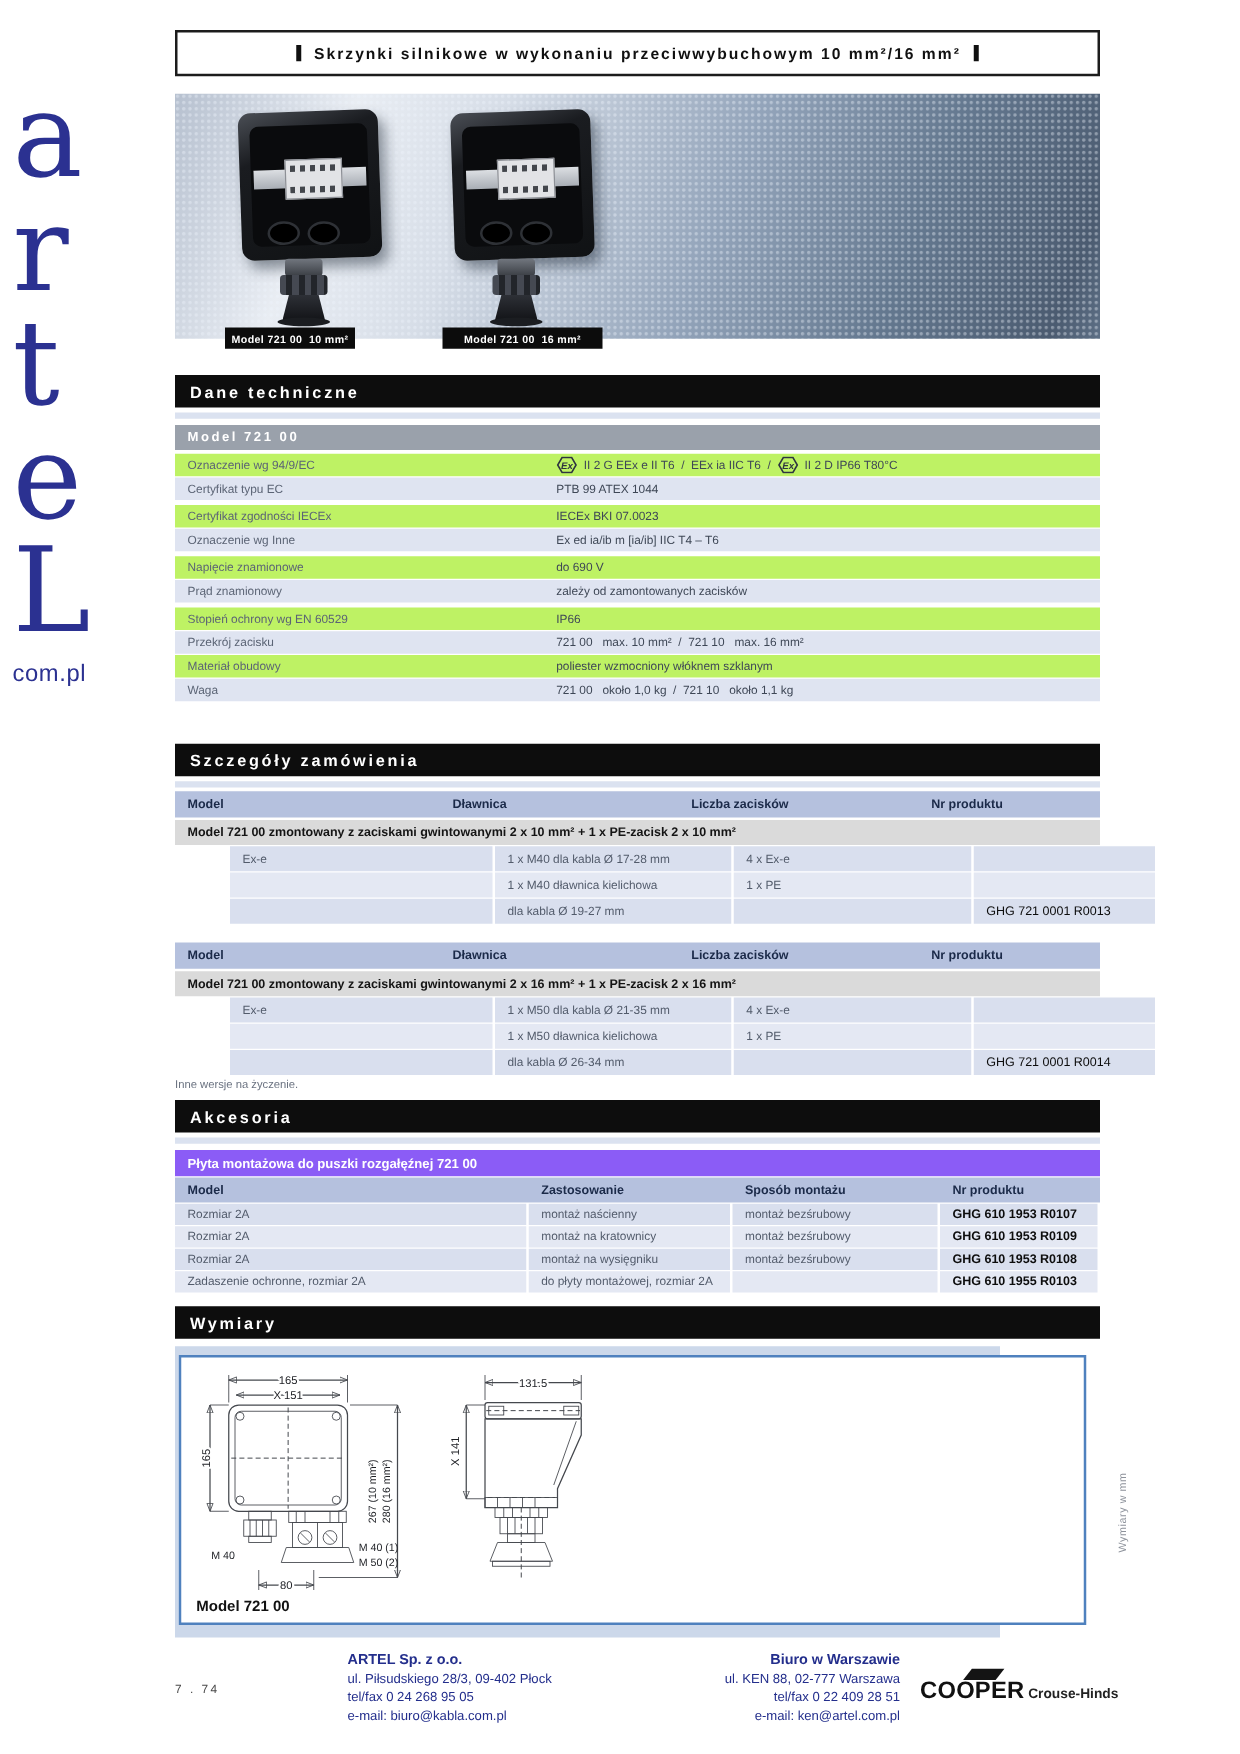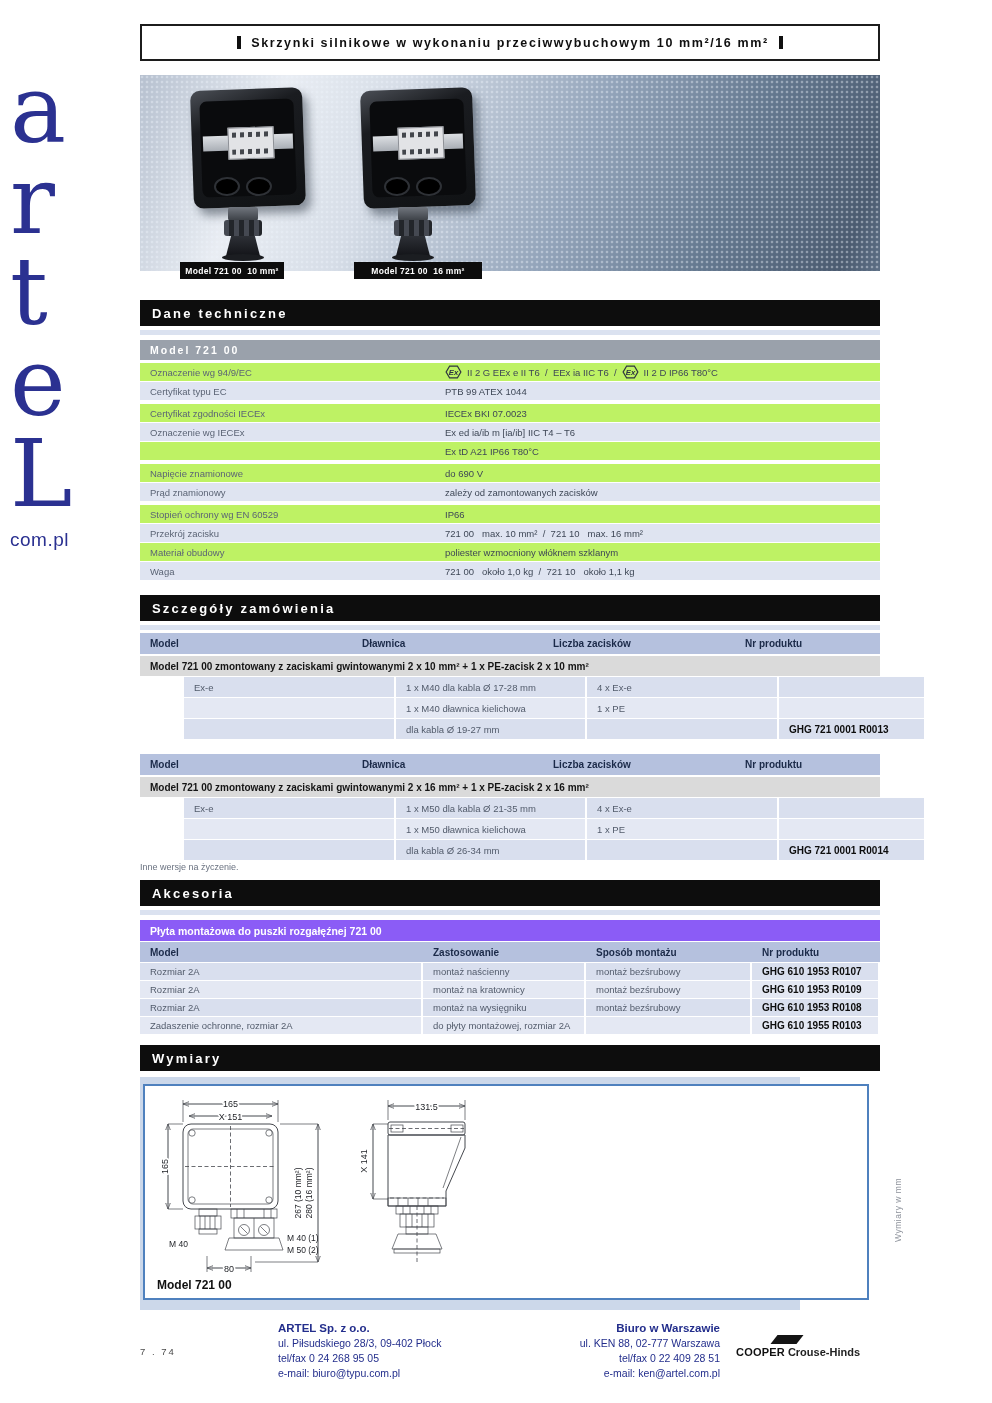--- a/index.html
+++ b/index.html
@@ -72,21 +72,21 @@
   .ot{position:absolute;left:140px;width:740px;}
   .ot-head,.ot-row{display:grid;grid-template-columns:210px 189px 190px 145px;column-gap:2px;}
   .ot-head{height:21px;background:#b5c1de;align-items:center;font-size:10px;font-weight:bold;color:#1b2a49;}
   .ot-head > div{padding-left:10px;}
   .ot-sub{margin-top:2px;height:20px;background:#dadada;display:flex;align-items:center;padding-left:10px;
           font-size:10px;font-weight:bold;color:#141414;}
   .ot-body{margin-top:1px;}
   .ot-row{height:20px;margin-bottom:1px;font-size:9.5px;color:#525b6b;padding-left:44px;}
   .ot-row > div{background:#d9dfee;height:100%;display:flex;align-items:center;padding-left:10px;box-sizing:border-box;}
   .ot-row.alt > div{background:#e4e8f3;}
-  .ot-prod{font-weight:bold;color:#0d0d0d;font-size:10px;}
+  .ot-prod{font-weight:normal;color:#0d0d0d;font-size:10px;}
   .ot-note{position:absolute;left:140px;top:862px;font-size:9px;color:#6a7280;}
 
   
   .acc{position:absolute;left:140px;top:920px;width:740px;}
   .acc-title{height:21px;background:#8b5cf6;color:#fff;font-weight:bold;font-size:10.5px;
              display:flex;align-items:center;padding-left:10px;}
   .acc-head,.acc-row{display:grid;grid-template-columns:281px 161px 164px 126px;column-gap:2px;}
   .acc-head{margin-top:1px;height:20px;background:#b5c1de;align-items:center;font-size:10px;font-weight:bold;color:#1b2a49;}
   .acc-head > div{padding-left:10px;}
   .acc-body{margin-top:1px;}
@@ -111,21 +111,21 @@
   .dimtxt2{font-size:8.5px;fill:#1d1f24;font-family:"Liberation Sans",sans-serif;}
 
   
   .f-num{position:absolute;left:140px;top:1346px;font-size:9.5px;letter-spacing:2px;color:#4a4a4a;}
   .f-block{position:absolute;top:1321px;font-size:10.5px;color:#232e8c;line-height:15px;}
   .f-name{font-weight:bold;font-size:11.5px;}
   #f-plock{left:278px;}
   #f-warszawa{left:470px;width:250px;text-align:right;}
   .cooper{position:absolute;left:736px;top:1342px;color:#111;white-space:nowrap;}
   .cooper-flag{position:absolute;left:38px;top:-7px;width:26px;height:9px;background:#141414;transform:skewX(-38deg);}
-  .cooper-brand{font-size:11px;font-weight:bold;letter-spacing:.2px;}
+  .cooper-brand{font-size:19px;font-weight:bold;letter-spacing:.2px;}
   .cooper-suffix{font-size:11px;font-weight:bold;color:#222;margin-left:3px;}
 </style>
 </head>
 <body>
 
 <div class="page">
 
   <div class="logo">
     <span class="logo-letter">a</span>
     <span class="logo-letter">r</span>
@@ -193,26 +193,22 @@
       </div>
       <div class="tt-row alt">
         <div class="tt-lbl">Certyfikat typu EC</div>
         <div class="tt-val">PTB 99 ATEX 1044</div>
       </div>
       <div class="tt-row gap">
         <div class="tt-lbl">Certyfikat zgodności IECEx</div>
         <div class="tt-val">IECEx BKI 07.0023</div>
       </div>
       <div class="tt-row alt">
-        <div class="tt-lbl">Oznaczenie wg IECEx</div>
+        <div class="tt-lbl">Oznaczenie wg Inne</div>
         <div class="tt-val">Ex ed ia/ib m [ia/ib] IIC T4 – T6</div>
-      </div>
-      <div class="tt-row">
-        <div class="tt-lbl"></div>
-        <div class="tt-val">Ex tD A21 IP66 T80°C</div>
       </div>
       <div class="tt-row gap">
         <div class="tt-lbl">Napięcie znamionowe</div>
         <div class="tt-val">do 690 V</div>
       </div>
       <div class="tt-row alt">
         <div class="tt-lbl">Prąd znamionowy</div>
         <div class="tt-val">zależy od zamontowanych zacisków</div>
       </div>
       <div class="tt-row gap">
@@ -447,21 +443,21 @@
     </div>
   </div>
   <div class="wym-note">Wymiary w mm</div>
 
   <div class="f-num">7 . 74</div>
 
   <div class="f-block" id="f-plock">
     <div class="f-name">ARTEL Sp. z o.o.</div>
     <div>ul. Piłsudskiego 28/3, 09-402 Płock</div>
     <div>tel/fax 0 24 268 95 05</div>
-    <div>e-mail: biuro@typu.com.pl</div>
+    <div>e-mail: biuro@kabla.com.pl</div>
   </div>
 
   <div class="f-block" id="f-warszawa">
     <div class="f-name">Biuro w Warszawie</div>
     <div>ul. KEN 88, 02-777 Warszawa</div>
     <div>tel/fax 0 22 409 28 51</div>
     <div>e-mail: ken@artel.com.pl</div>
   </div>
 
   <div class="cooper">

